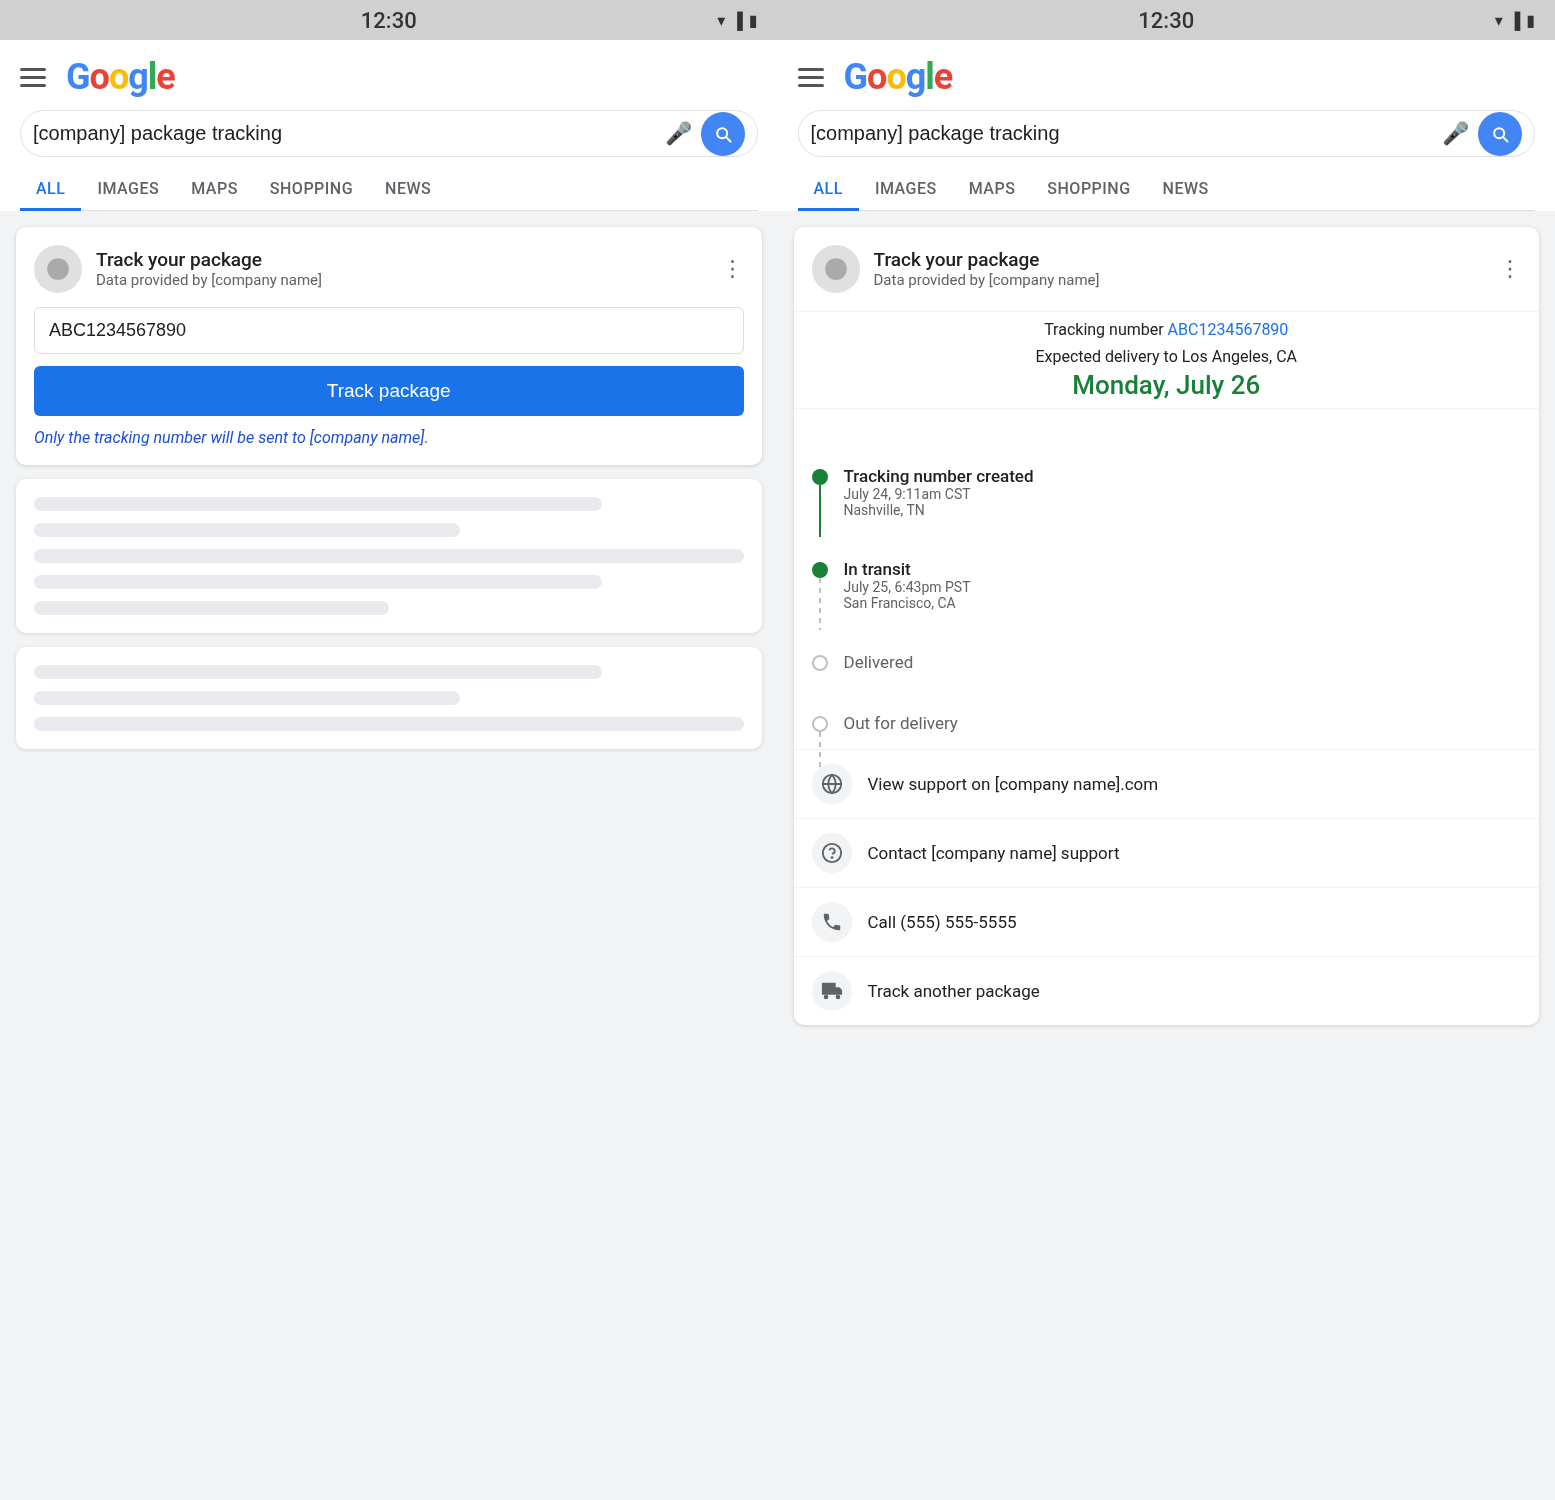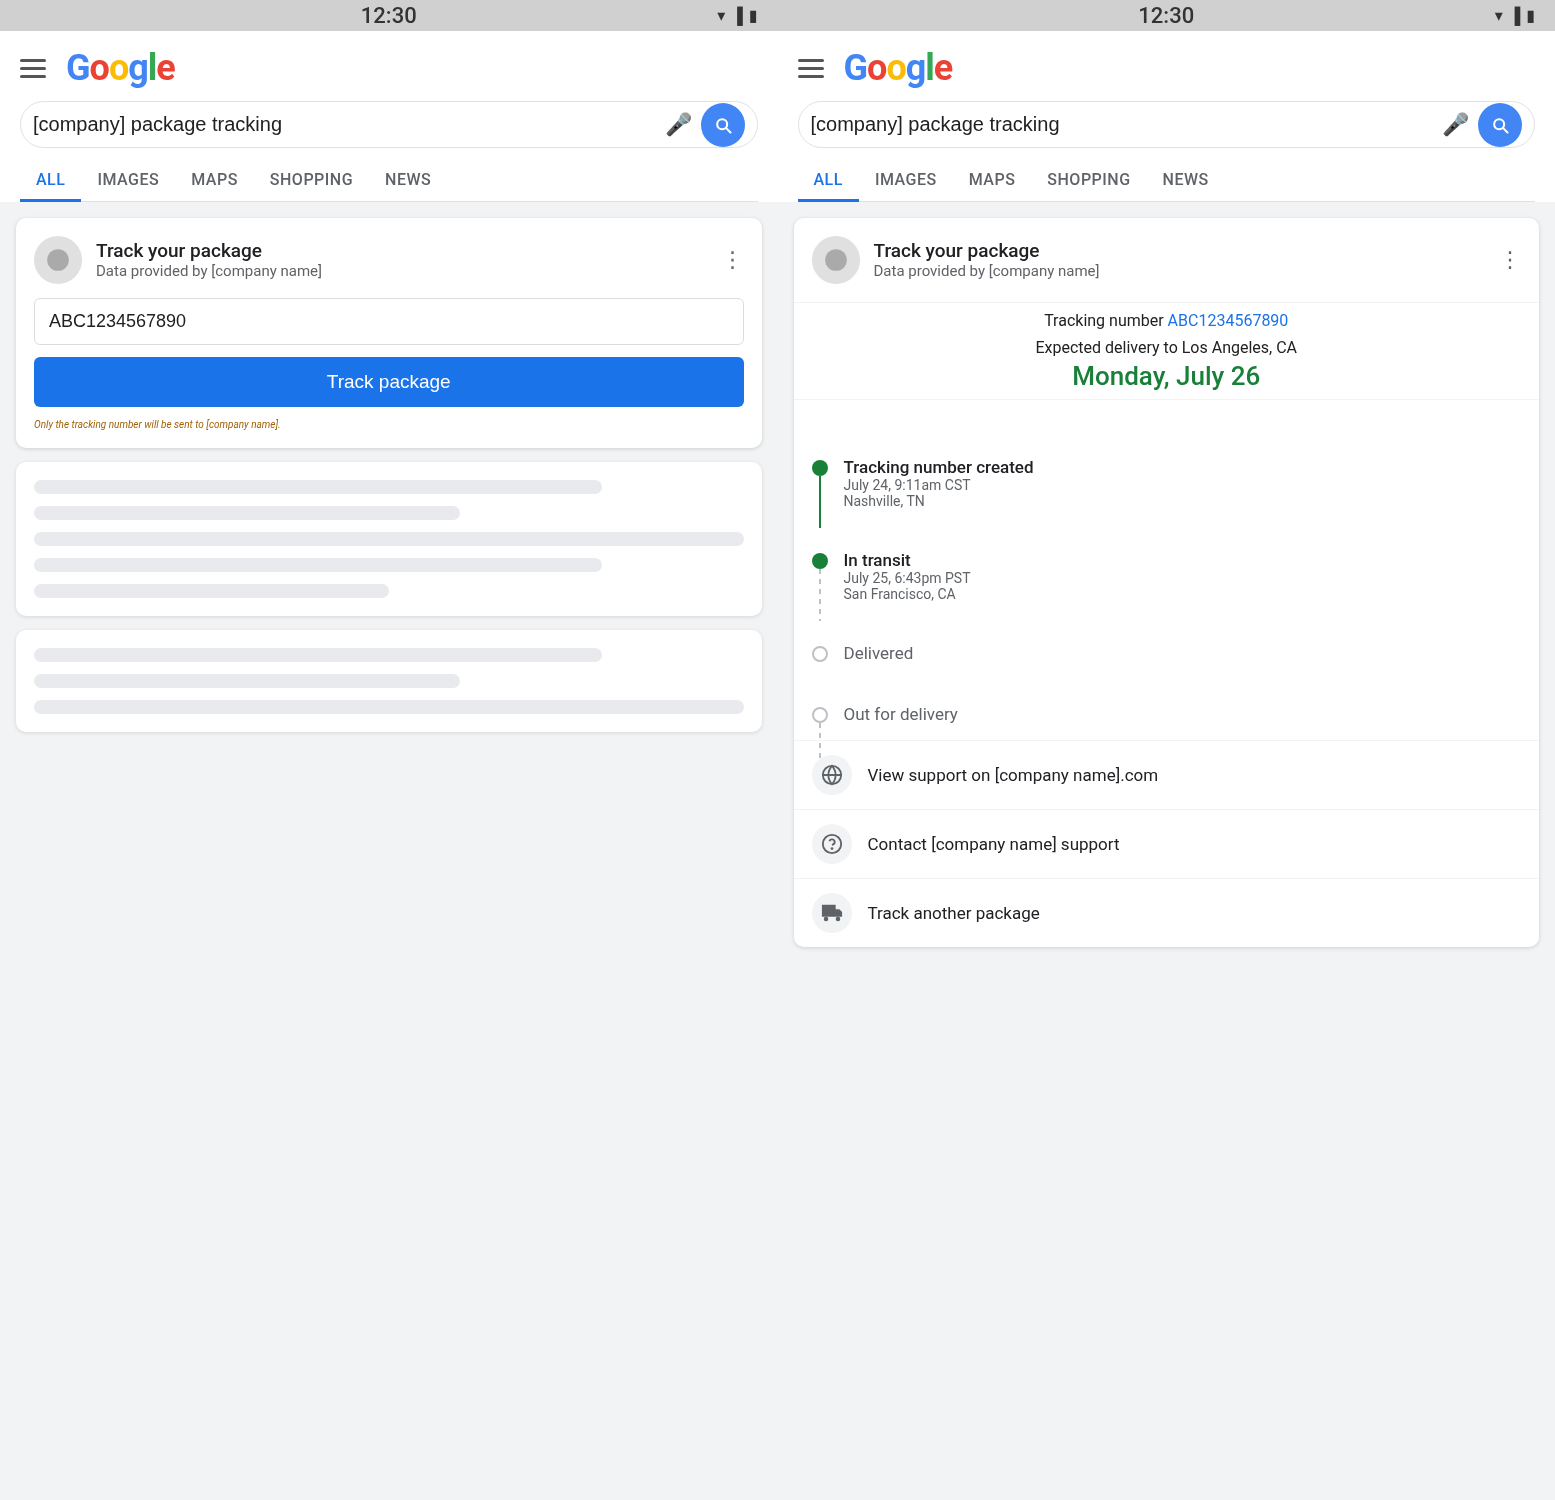--- a/index.html
+++ b/index.html
@@ -14,21 +14,21 @@
     .phone-panel {
       flex: 1;
       background: #f1f3f4;
       display: flex;
       flex-direction: column;
     }
 
     
     .status-bar {
       background: #d0d0d0;
-      height: 31px;
+      height: 40px;
       display: flex;
       align-items: center;
       justify-content: center;
       font-size: 22px;
       font-weight: 500;
       color: #333;
       position: relative;
       padding-left: 24px;
     }
     .status-bar .time {
@@ -213,22 +213,22 @@
       border-radius: 6px;
       width: 100%;
       padding: 14px;
       font-size: 19px;
       font-weight: 500;
       cursor: pointer;
       margin-bottom: 12px;
     }
 
     .privacy-note {
-      font-size: 10px;
-      color: #a16207;
+      font-size: 16px;
+      color: #1d4ed8;
       font-style: italic;
     }
 
     
     .skeleton-card {
       background: #fff;
       border-radius: 10px;
       box-shadow: 0 1px 4px rgba(0,0,0,0.12);
       padding: 18px;
       display: flex;
@@ -575,20 +575,28 @@
         <div class="action-icon">
           <svg width="22" height="22" viewBox="0 0 24 24" fill="none" stroke="#5f6368" stroke-width="2">
               <circle cx="12" cy="12" r="10"></circle>
               <path d="M9.09 9a3 3 0 0 1 5.83 1c0 2-3 3-3 3"></path>
               <line x1="12" y1="17" x2="12.01" y2="17" stroke-width="3" stroke-linecap="round"></line>
             </svg>
         </div>
         <span class="action-label">Contact [company name] support</span>
       </div>
 
+      <div class="action-row">
+        <div class="action-icon">
+          <svg width="22" height="22" viewBox="0 0 24 24" fill="#5f6368">
+              <path d="M6.6 10.8c1.4 2.8 3.8 5.1 6.6 6.6l2.2-2.2c.3-.3.7-.4 1-.2 1.1.4 2.3.6 3.6.6.6 0 1 .4 1 1V20c0 .6-.4 1-1 1-9.4 0-17-7.6-17-17 0-.6.4-1 1-1h3.5c.6 0 1 .4 1 1 0 1.3.2 2.5.6 3.6.1.3 0 .7-.2 1L6.6 10.8z"></path>
+            </svg>
+        </div>
+        <span class="action-label">Call (555) 555-5555</span>
+      </div>
 
       <div class="action-row">
         <div class="action-icon">
           <svg width="22" height="22" viewBox="0 0 24 24" fill="#5f6368">
               <path d="M1 3h15v13H1zM16 8h4l3 3v5h-7V8z"></path>
               <circle cx="5.5" cy="18.5" r="2.5"></circle>
               <circle cx="18.5" cy="18.5" r="2.5"></circle>
             </svg>
         </div>
         <span class="action-label">Track another package</span>

